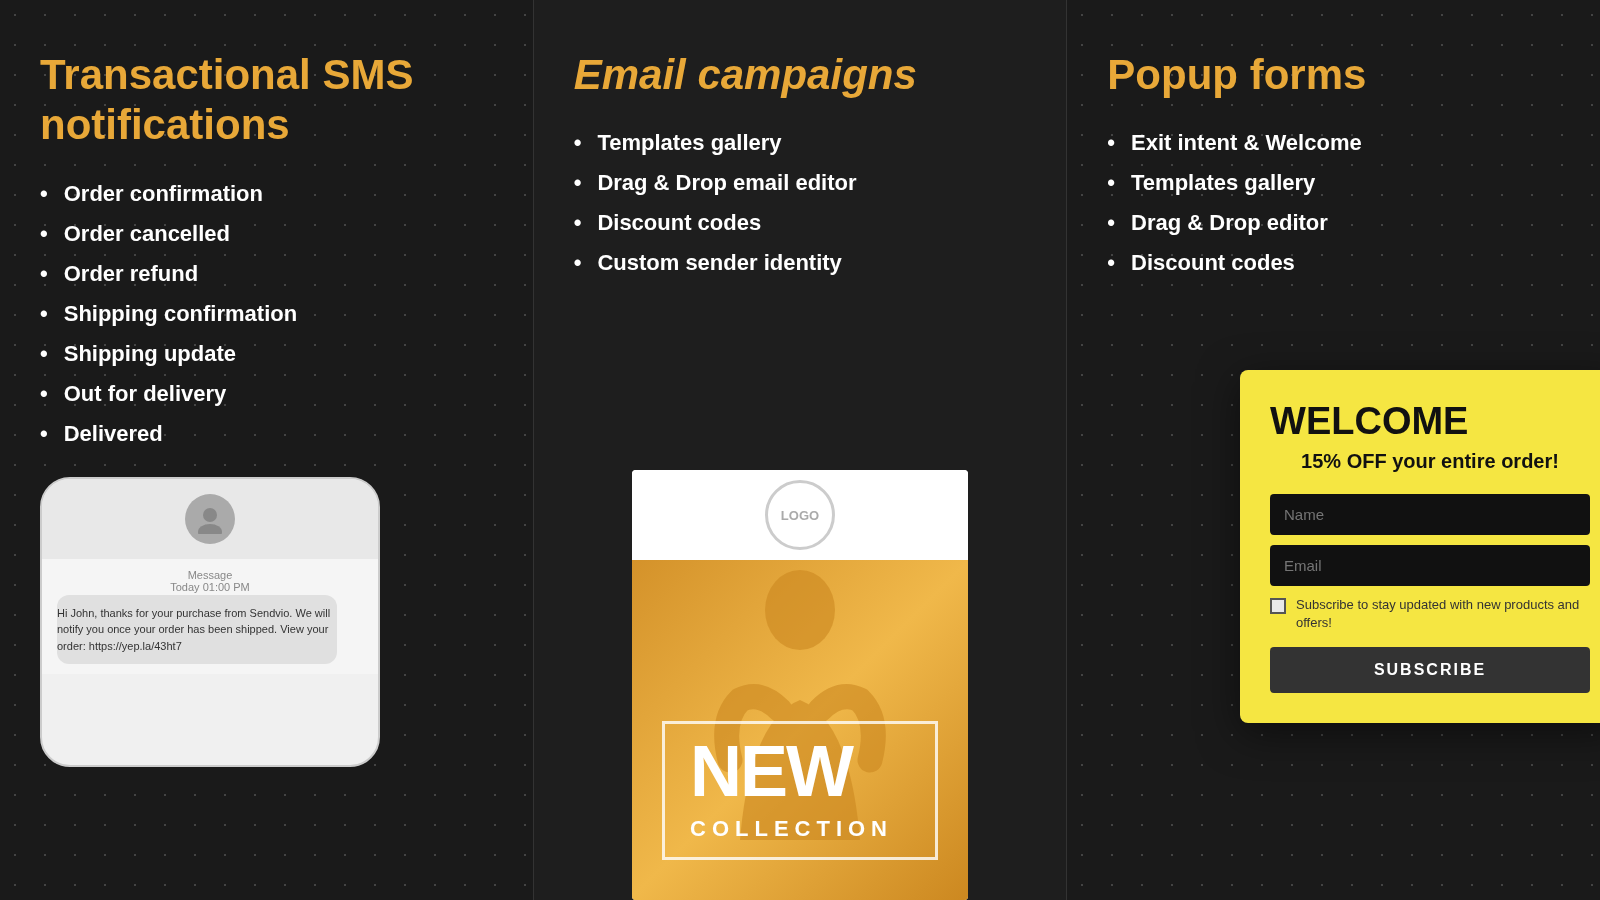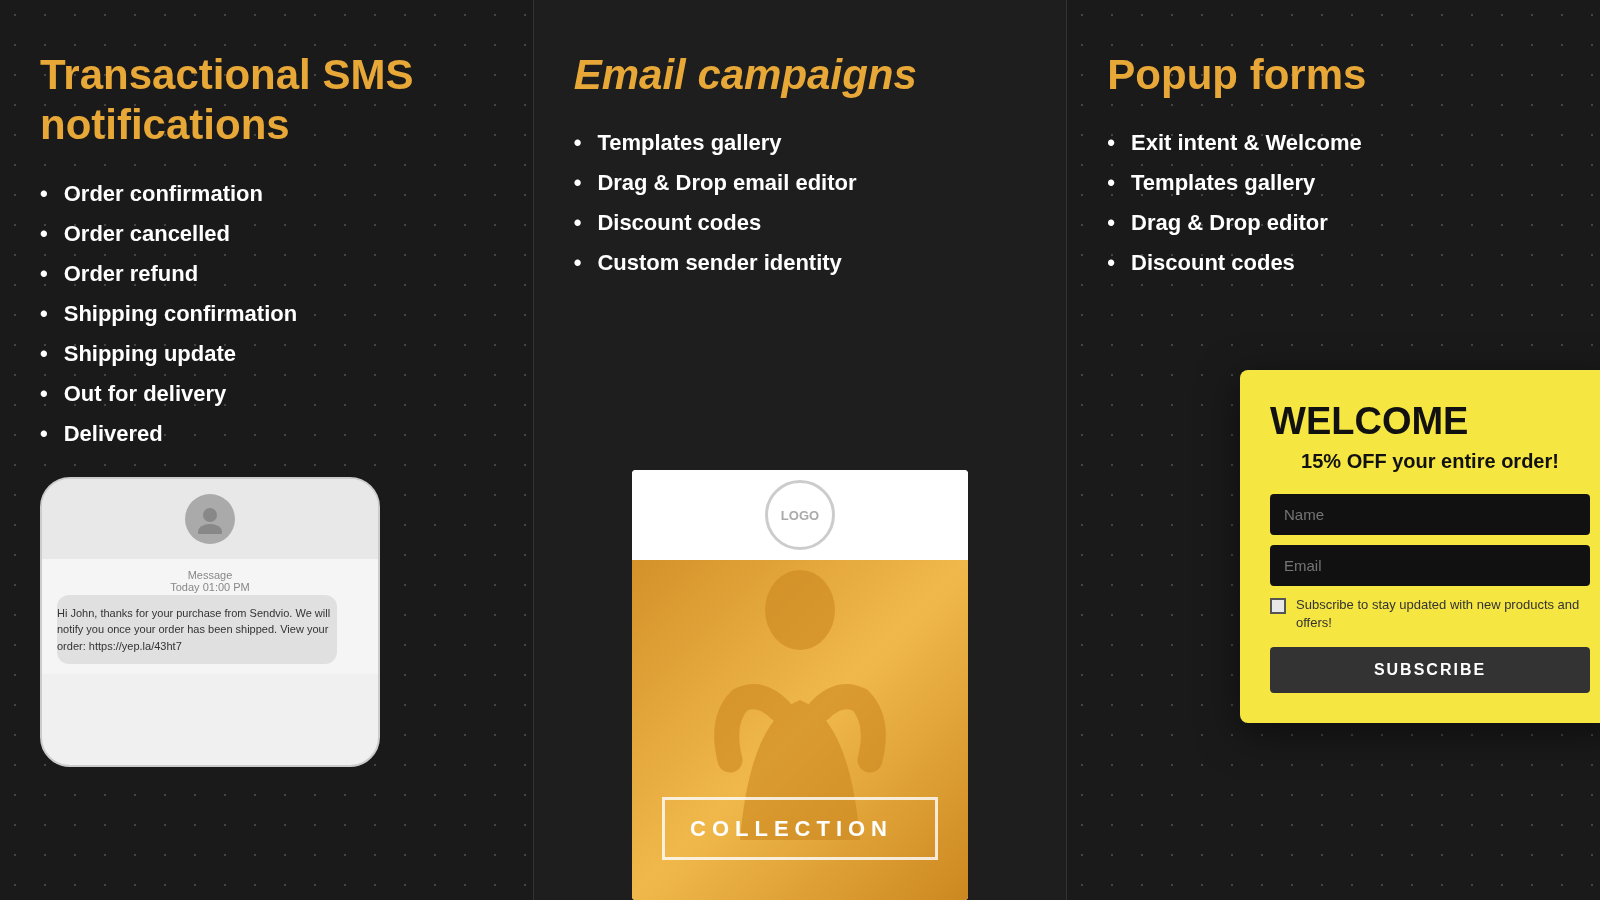--- a/index.html
+++ b/index.html
@@ -190,21 +190,21 @@
       color: white;
       line-height: 0.9;
       letter-spacing: -2px;
     }
 
     .collection-text {
       font-size: 22px;
       font-weight: 700;
       color: white;
       letter-spacing: 6px;
-      margin-top: 1px;
+      margin-top: 12px;
     }
 
     
     .person-silhouette {
       position: absolute;
       top: 0;
       left: 0;
       right: 0;
       bottom: 0;
       background: linear-gradient(135deg, #d4922a 0%, #f0b84a 50%, #cc8820 100%);
@@ -337,20 +337,21 @@
       <div class="person-silhouette">
 
         <svg width="200" height="280" viewBox="0 0 200 280" style="position:absolute;top:0;left:50%;transform:translateX(-50%);opacity:0.6;">
           <ellipse cx="100" cy="50" rx="35" ry="40" fill="#cc8820"></ellipse>
           <path d="M40 280 Q50 160 100 140 Q150 160 160 280Z" fill="#cc8820"></path>
           <path d="M30 200 Q20 160 40 140 Q60 130 80 150" fill="none" stroke="#cc8820" stroke-width="25" stroke-linecap="round"></path>
           <path d="M170 200 Q180 160 160 140 Q140 130 120 150" fill="none" stroke="#cc8820" stroke-width="25" stroke-linecap="round"></path>
         </svg>
       </div>
       <div class="new-collection-box">
+        <div class="new-text">NEW</div>
         <div class="collection-text">COLLECTION</div>
       </div>
     </div>
   </div>
 </div>
 
 <div class="column column-3">
   <h2 class="column-title">Popup forms</h2>
   <ul class="feature-list">
   <li>Exit intent &amp; Welcome</li>

